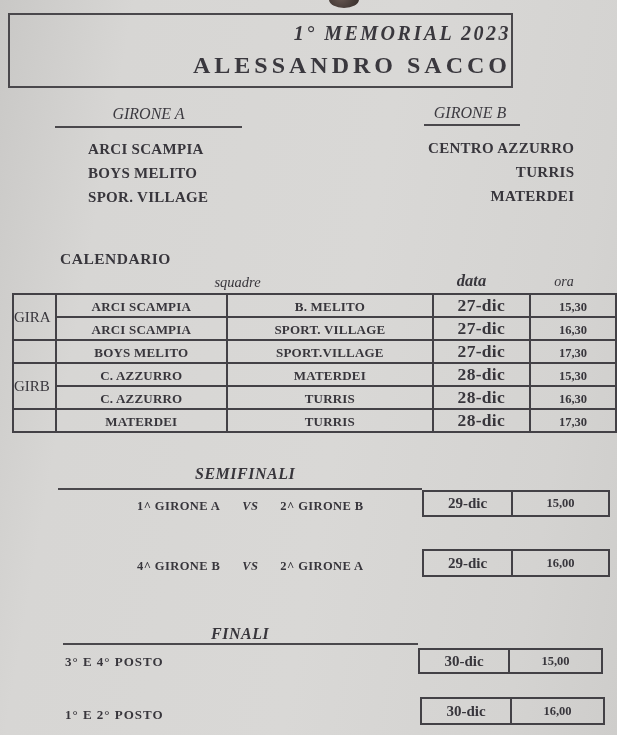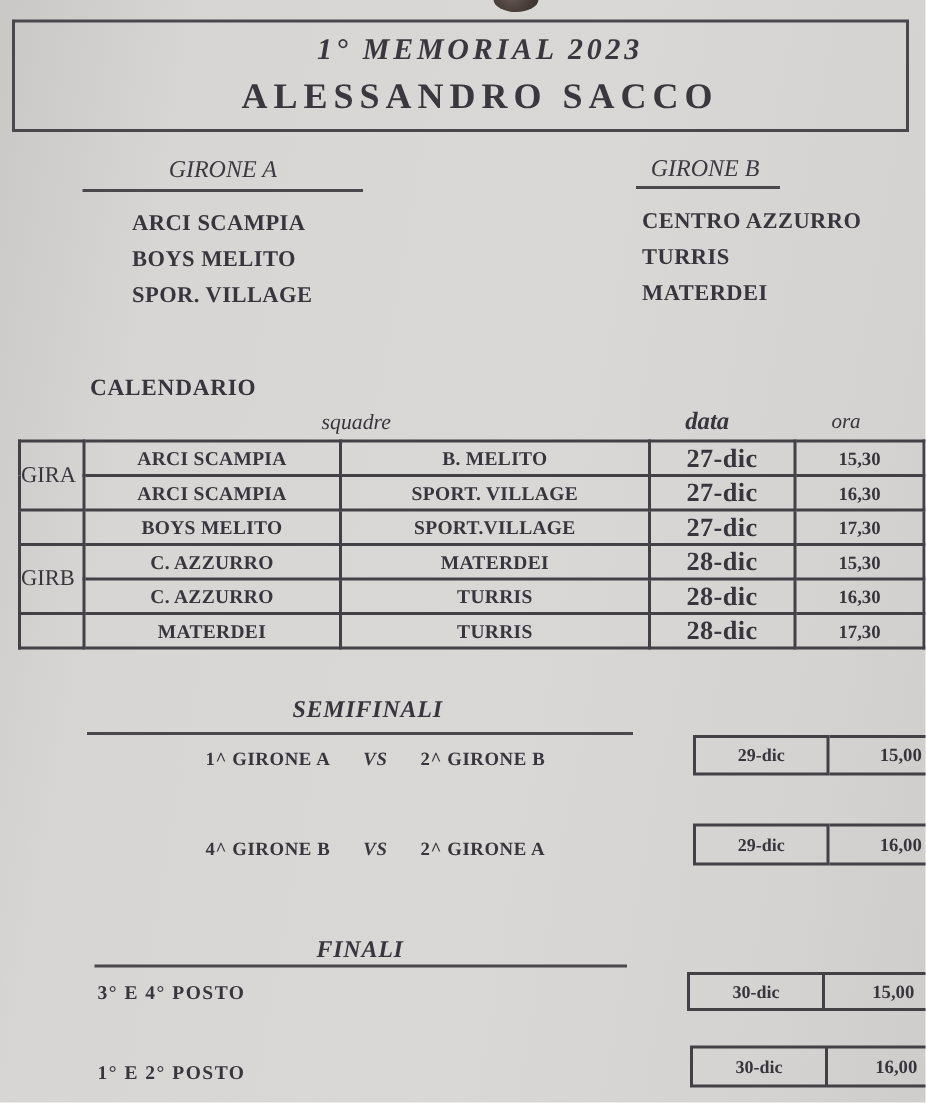--- a/index.html
+++ b/index.html
@@ -12,23 +12,23 @@
   .abs{position:absolute;}
 
   
   .pin{
     left:329px;top:-9px;width:30px;height:17px;border-radius:50%;
     background:radial-gradient(circle at 40% 30%, #6a5a54, #473c38 60%, #342c29);
   }
 
   
   .title-box{
-    left:8px;top:13px;width:598px;height:75px;
+    left:8px;top:13px;width:505px;height:75px;
     border:2.5px solid #4a484c;box-sizing:border-box;
-    display:flex;flex-direction:column;justify-content:center;align-items:center;
+    display:flex;flex-direction:column;justify-content:center;align-items:flex-end;
     padding-left:26px;
   }
   .title-line1{
     font-size:20px;font-weight:bold;font-style:italic;letter-spacing:2.5px;
     color:#3a383e;
   }
   .title-line2{
     font-size:24px;font-weight:bold;letter-spacing:4px;margin-top:7px;
     color:#3a383e;
   }
@@ -36,21 +36,21 @@
   
   .girone-head{font-style:italic;font-size:16px;text-align:center;color:#3c3a40;}
   .girone-a-head{left:55px;top:105px;width:187px;}
   .girone-b-head{left:420px;top:104px;width:100px;}
   .rule{background:#4a484c;height:2px;}
   .girone-a-rule{left:55px;top:126px;width:187px;}
   .girone-b-rule{left:424px;top:124px;width:96px;}
 
   .team-list{display:flex;flex-direction:column;gap:7px;}
   .team-list-a{left:88px;top:141px;}
-  .team-list-b{left:428px;top:140px;}
+  .team-list-b{left:428px;top:140px;text-align:right;}
   .team{font-weight:bold;font-size:15px;letter-spacing:0.3px;white-space:nowrap;}
 
   
   .calendario-heading{left:60px;top:250px;font-weight:bold;font-size:15.5px;letter-spacing:0.5px;}
   .colhead-squadre{left:155px;top:274px;width:165px;text-align:center;font-style:italic;font-size:14.5px;}
   .colhead-data{left:425px;top:271px;width:93px;text-align:center;font-style:italic;font-weight:bold;font-size:16.5px;}
   .colhead-ora{left:518px;top:274px;width:92px;text-align:center;font-style:italic;font-size:14px;}
 
   table.cal{
     left:12px;top:293px;position:absolute;border-collapse:collapse;table-layout:fixed;
@@ -84,21 +84,21 @@
   .final-label{font-weight:bold;font-size:13px;letter-spacing:1px;white-space:nowrap;}
   .final1-label{left:65px;top:654px;}
   .final2-label{left:65px;top:707px;}
 
   .dt-box{display:flex;box-sizing:border-box;}
   .dt-box .dt-date,.dt-box .dt-time{
     border:2.5px solid #434146;box-sizing:border-box;
     display:flex;align-items:center;justify-content:center;
   }
   .dt-box .dt-time{border-left:none;}
-  .dt-date{font-weight:bold;font-size:12px;margin-left:40px;}
+  .dt-date{font-weight:bold;font-size:15px;}
   .dt-time{font-weight:bold;font-size:12.5px;}
   .semi1-box{left:422px;top:490px;} .semi1-box .dt-date{width:91px;height:27px;} .semi1-box .dt-time{width:97px;height:27px;}
   .semi2-box{left:422px;top:549px;} .semi2-box .dt-date{width:91px;height:28px;} .semi2-box .dt-time{width:97px;height:28px;}
   .fin1-box{left:418px;top:648px;}  .fin1-box .dt-date{width:92px;height:26px;}  .fin1-box .dt-time{width:93px;height:26px;}
   .fin2-box{left:420px;top:697px;}  .fin2-box .dt-date{width:92px;height:28px;}  .fin2-box .dt-time{width:93px;height:28px;}
 </style>
 </head>
 <body>
 
 <div class="abs pin"></div>

